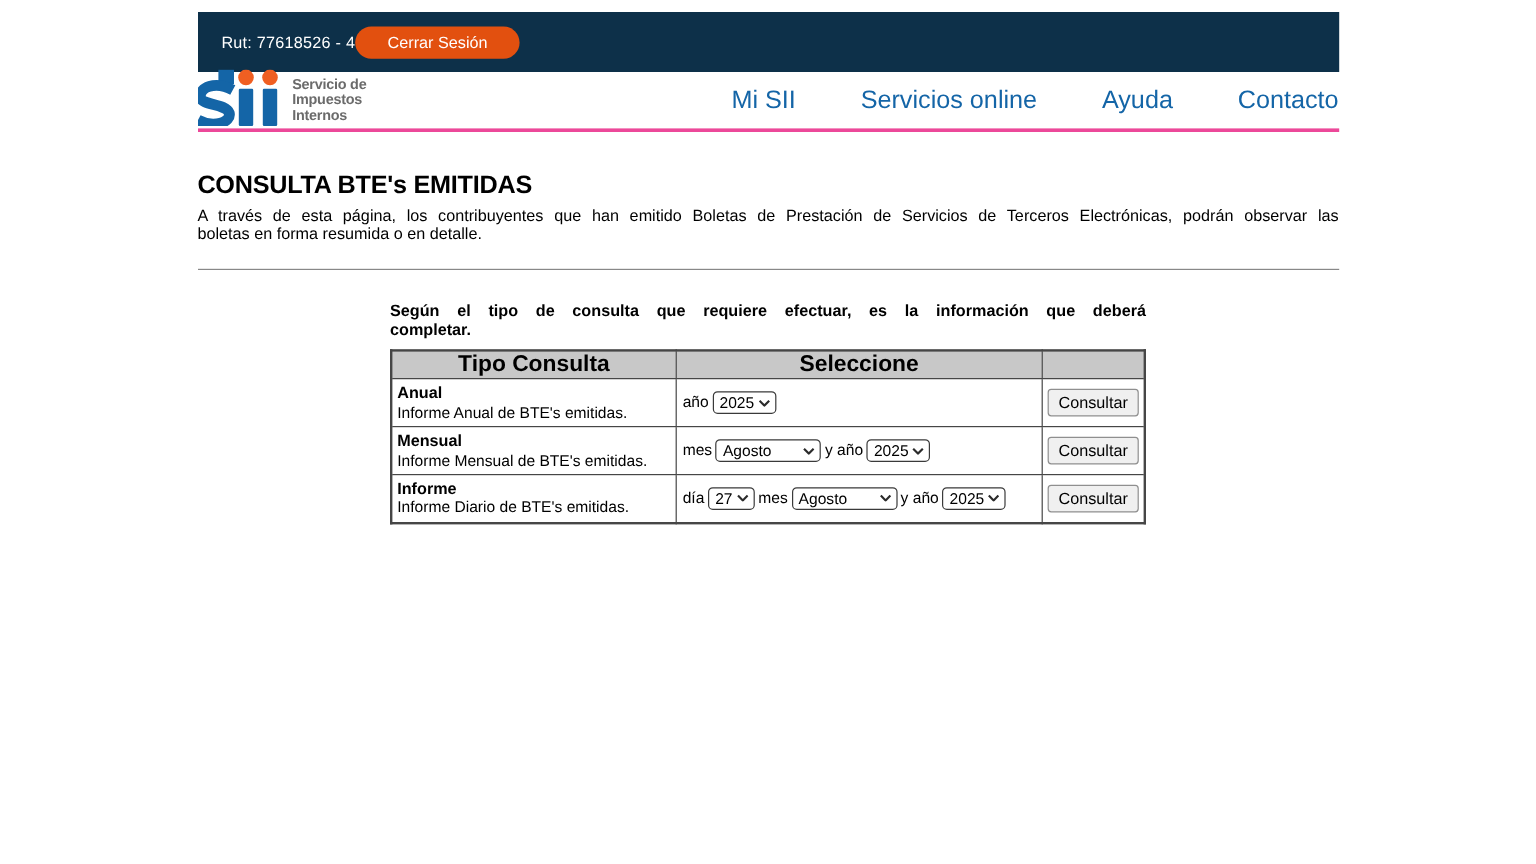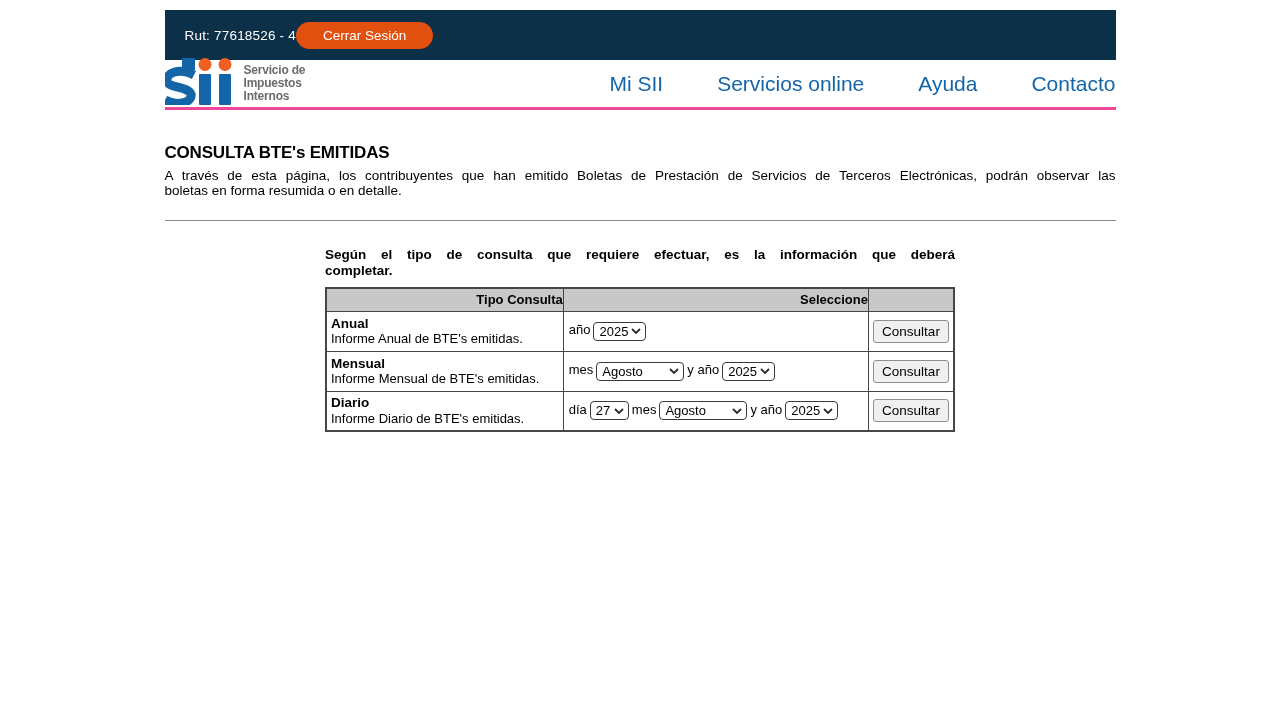--- a/index.html
+++ b/index.html
@@ -31,33 +31,33 @@
   }
   .logo { display: flex; align-items: center; gap: 11px; cursor: pointer; }
   .logo-text {
     color: #6b6b6b; font-size: 12px; font-weight: bold;
     line-height: 13px; letter-spacing: -0.2px;
   }
   .nav { margin-left: auto; display: flex; gap: 54px; }
   .nav-item { color: #1465a7; font-size: 21px; cursor: pointer; white-space: nowrap; }
 
   
-  .page-title { margin-top: 33px; font-size: 17px; font-weight: bold; letter-spacing: -0.2px; }
+  .page-title { margin-top: 33px; font-size: 21px; font-weight: bold; letter-spacing: -0.2px; }
   .desc { font-size: 13.5px; line-height: 15px; margin-top: 5px; }
   .just { text-align: justify; text-align-last: justify; }
   .sep { border: none; border-top: 1px solid #888; margin: 22px 0 0 0; height: 0; }
 
   .center-block { width: 630px; margin: 26px auto 0; }
   .instruction { font-weight: bold; font-size: 13.5px; line-height: 15.5px; margin-bottom: 9px; }
 
   
   table.consulta { width: 630px; border-collapse: collapse; border: 2px solid #464646; }
   .consulta th {
     background: #c8c8c8; border: 1px solid #464646;
-    height: 23px; font-size: 13px; font-weight: bold; text-align: right; padding: 0;
+    height: 23px; font-size: 19px; font-weight: bold; text-align: center; padding: 0;
   }
   .consulta td { border: 1px solid #464646; height: 40px; padding: 2px 4px; }
   td.tipo  { width: 243px; font-size: 13px; line-height: 15.5px; }
   td.tipo b { font-size: 13.5px; }
   td.sel   { width: 306px; font-size: 13px; white-space: nowrap; }
   td.action{ width: 81px; text-align: center; }
 
   .fld-label { margin: 0 3px 0 1px; }
   .fake-select {
     display: inline-flex; align-items: center; justify-content: space-between;
@@ -172,21 +172,21 @@
                   </svg></span>
               </span>
           </td>
           <td class="action">
             <button class="consultar-btn">Consultar</button>
           </td>
         </tr>
 
         <tr>
           <td class="tipo">
-            <b>Diario</b><br>
+            <b>Informe</b><br>
             <span>Informe Diario de BTE's emitidas.</span>
           </td>
           <td class="sel">
             <span class="fld-label">día</span><span class="fake-select sel-day">
                 <span>27</span>
                 <span class="chev"><svg width="10" height="6" viewBox="0 0 10 6">
                     <polyline points="1,1 5,5 9,1" stroke="#2b2b2b" stroke-width="1.8" fill="none"></polyline>
                   </svg></span>
               </span><span class="fld-label">mes</span><span class="fake-select sel-month">
                 <span>Agosto</span>

